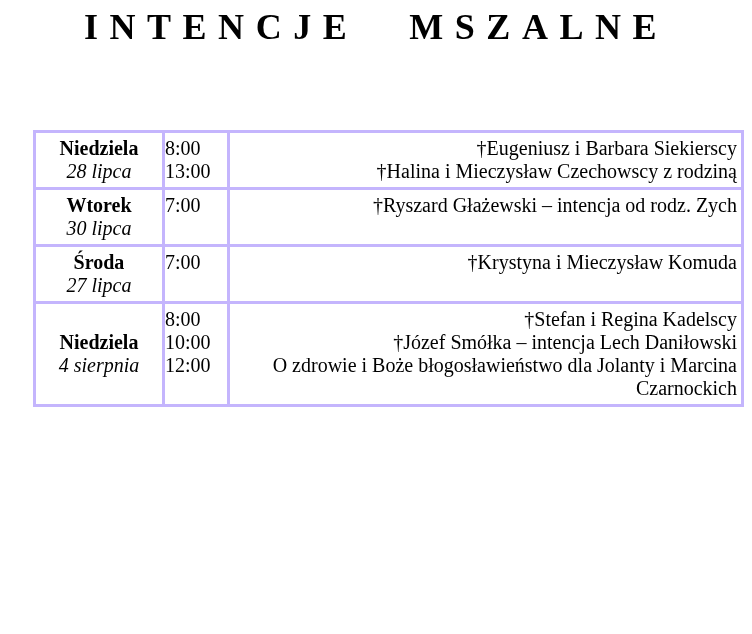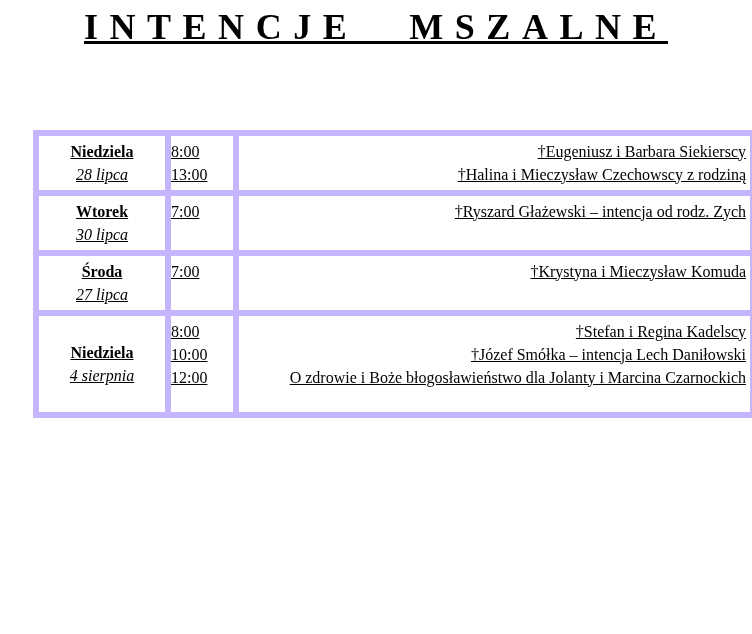--- a/index.html
+++ b/index.html
@@ -9,41 +9,40 @@
     width: 752px;
     height: 634px;
     font-family: "Liberation Serif", serif;
     color: #000000;
     overflow: hidden;
   }
   .page {
     width: 752px;
     height: 504px;
     position: relative;
-    text-decoration: underline;
   }
   h1.title {
     margin: 0;
     padding-top: 8px;
     text-align: center;
     font-size: 36px;
     font-weight: bold;
     letter-spacing: 0.32em;
     word-spacing: 0.85em;
     line-height: 1.1;
   }
   table.intentions {
     border-collapse: collapse;
     table-layout: fixed;
     width: 684px;
     margin: 82px 0 0 33px;
   }
   td {
-    border: 6px solid #c4b5fd;
-    font-size: 16px;
+    border: 3px solid #c4b5fd;
+    font-size: 20px;
     line-height: 23px;
     vertical-align: top;
     padding: 4px 0;
     overflow: hidden;
   }
   tr { height: 55px; }
   tr:last-child { height: 102px; }
   td.day-cell {
     width: 126px;
     text-align: center;

